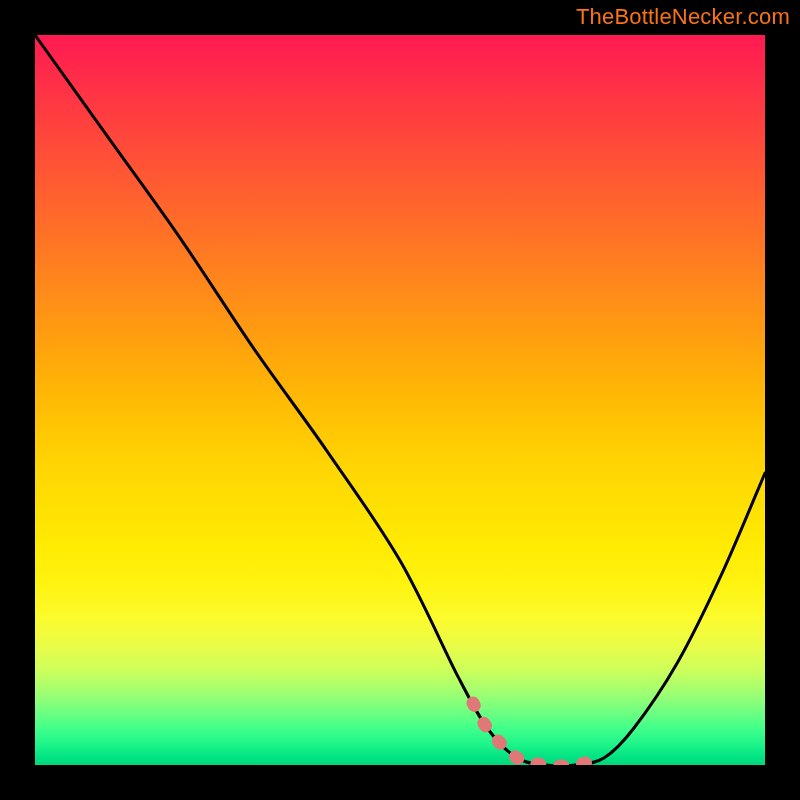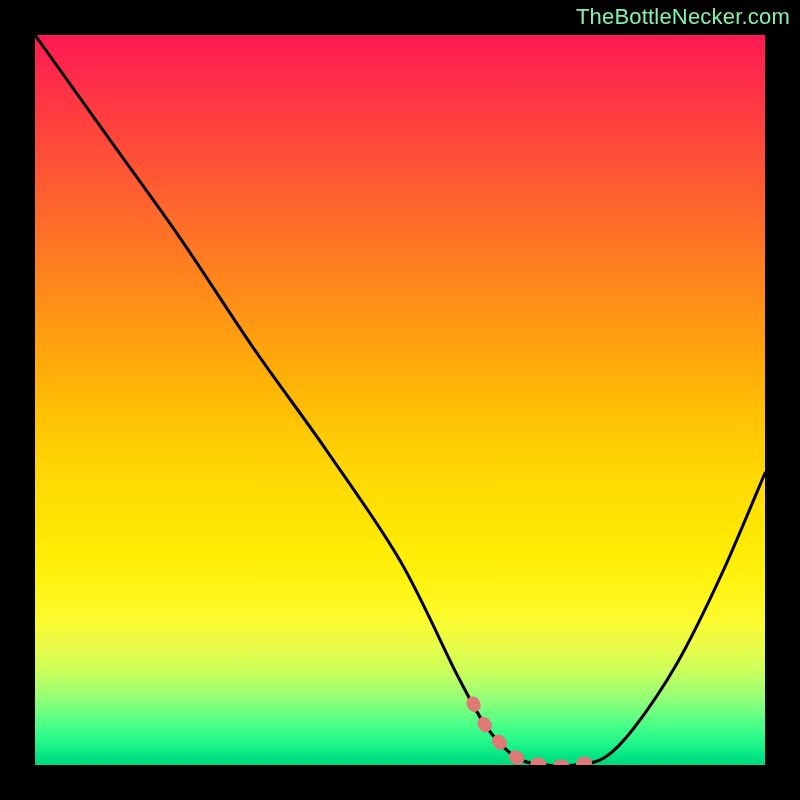--- a/index.html
+++ b/index.html
@@ -14,21 +14,21 @@
   .frame {
     position: relative;
     width: 800px;
     height: 800px;
     background: #000;
   }
   .watermark {
     position: absolute;
     top: 4px;
     right: 10px;
-    color: #86efac;
+    color: #f97316;
     font-size: 22px;
     font-weight: 500;
     letter-spacing: 0.2px;
     z-index: 10;
   }
   .plot-area {
     position: absolute;
     left: 35px;
     top: 35px;
     width: 730px;

